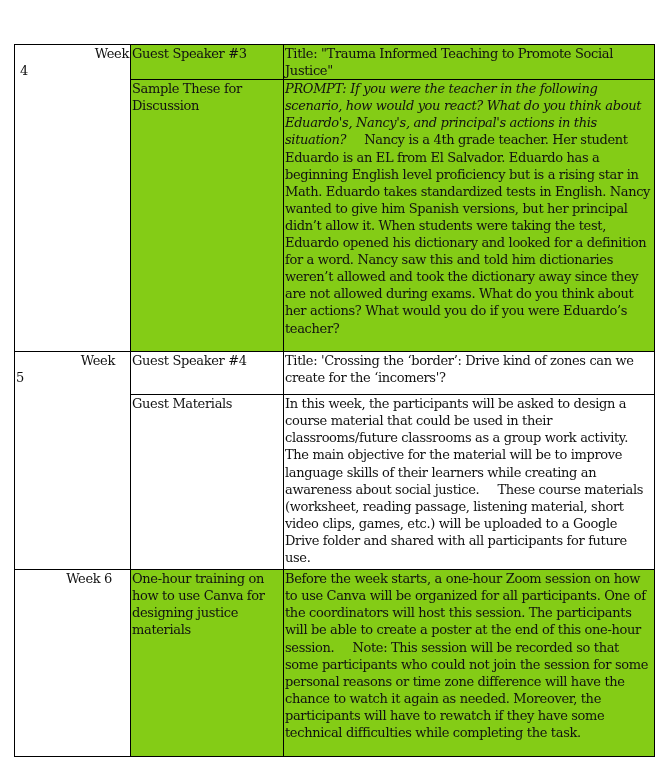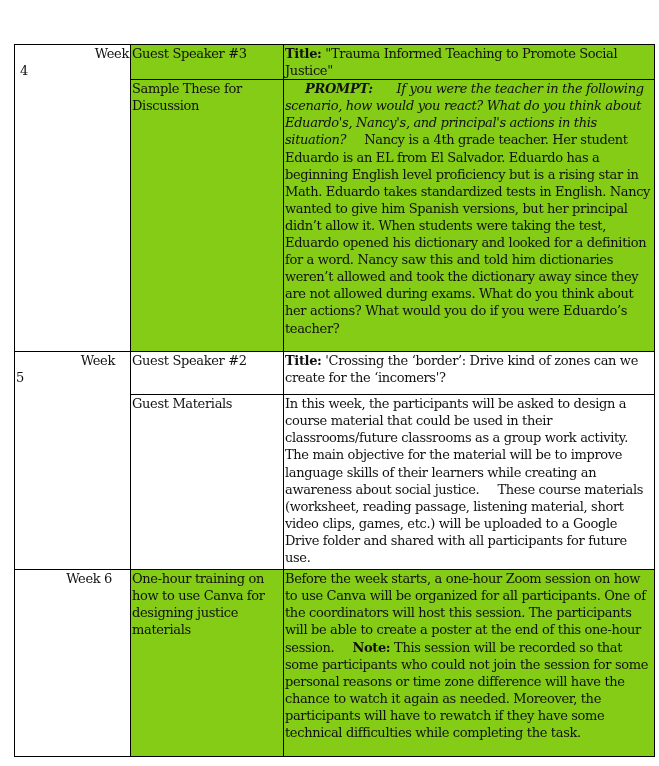--- a/index.html
+++ b/index.html
@@ -13,22 +13,22 @@
       border: 1px solid #000; vertical-align: top; padding: 0 1px;
       font-size: 13px; line-height: 17.1px; letter-spacing: -0.35px;
       word-wrap: break-word;
     }
     col.c1 { width: 116px; } col.c2 { width: 153px; } col.c3 { width: 371px; }
     .shade { background: #84cc16; }
     .week { text-align: left; }
     .week .wk { display: block; text-align: right; }
     .week6 { text-align: right; padding-right: 18px !important; }
     .week5 .wk { padding-right: 14px; }
-    b.lbl { font-weight: bold; }
-    i.prompt { font-style: italic; padding-left: 20px; }
+    b.lbl { font-weight: normal; }
+    i.prompt { font-style: italic; }
     .gap { display: inline-block; width: 18px; }
     tr.r1 td { height: 33px; }
     tr.r2 td { height: 271px; }
     tr.r3 td { height: 42px; }
     tr.r4 td { height: 174px; }
     tr.r5 td { height: 186px; }
   </style>
 </head>
 <body>
 
@@ -56,21 +56,21 @@
     </td>
     <td class="shade"><b class="lbl"><i class="prompt">PROMPT:</i></b><i class="prompt"> If you were the teacher in the following scenario, how would you react? What do you think about Eduardo's, Nancy's, and principal's actions in this situation?</i><span class="gap"></span><span>Nancy is a 4th grade teacher. Her student Eduardo is an EL from El Salvador. Eduardo has a beginning English level proficiency but is a rising star in Math. Eduardo takes standardized tests in English. Nancy wanted to give him Spanish versions, but her principal didn’t allow it. When students were taking the test, Eduardo opened his dictionary and looked for a definition for a word. Nancy saw this and told him dictionaries weren’t allowed and took the dictionary away since they are not allowed during exams. What do you think about her actions? What would you do if you were Eduardo’s teacher?</span></td>
   </tr>
 
   <tr class="r3">
     <td class="week week5" rowspan="2">
       <span class="wk">Week</span>
       <span>5</span>
     </td>
     <td>
-      <span>Guest Speaker #2</span>
+      <span>Guest Speaker #4</span>
     </td>
     <td><b class="lbl">Title:</b><span> 'Crossing the ‘border’: Drive kind of zones can we create for the ‘incomers'?</span></td>
   </tr>
   <tr class="r4">
     <td>
       <span>Guest Materials</span>
     </td>
     <td><span>In this week, the participants will be asked to design a course material that could be used in their classrooms/future classrooms as a group work activity. The main objective for the material will be to improve language skills of their learners while creating an awareness about social justice.</span><span class="gap"></span><span>These course materials (worksheet, reading passage, listening material, short video clips, games, etc.) will be uploaded to a Google Drive folder and shared with all participants for future use.</span></td>
   </tr>
 

